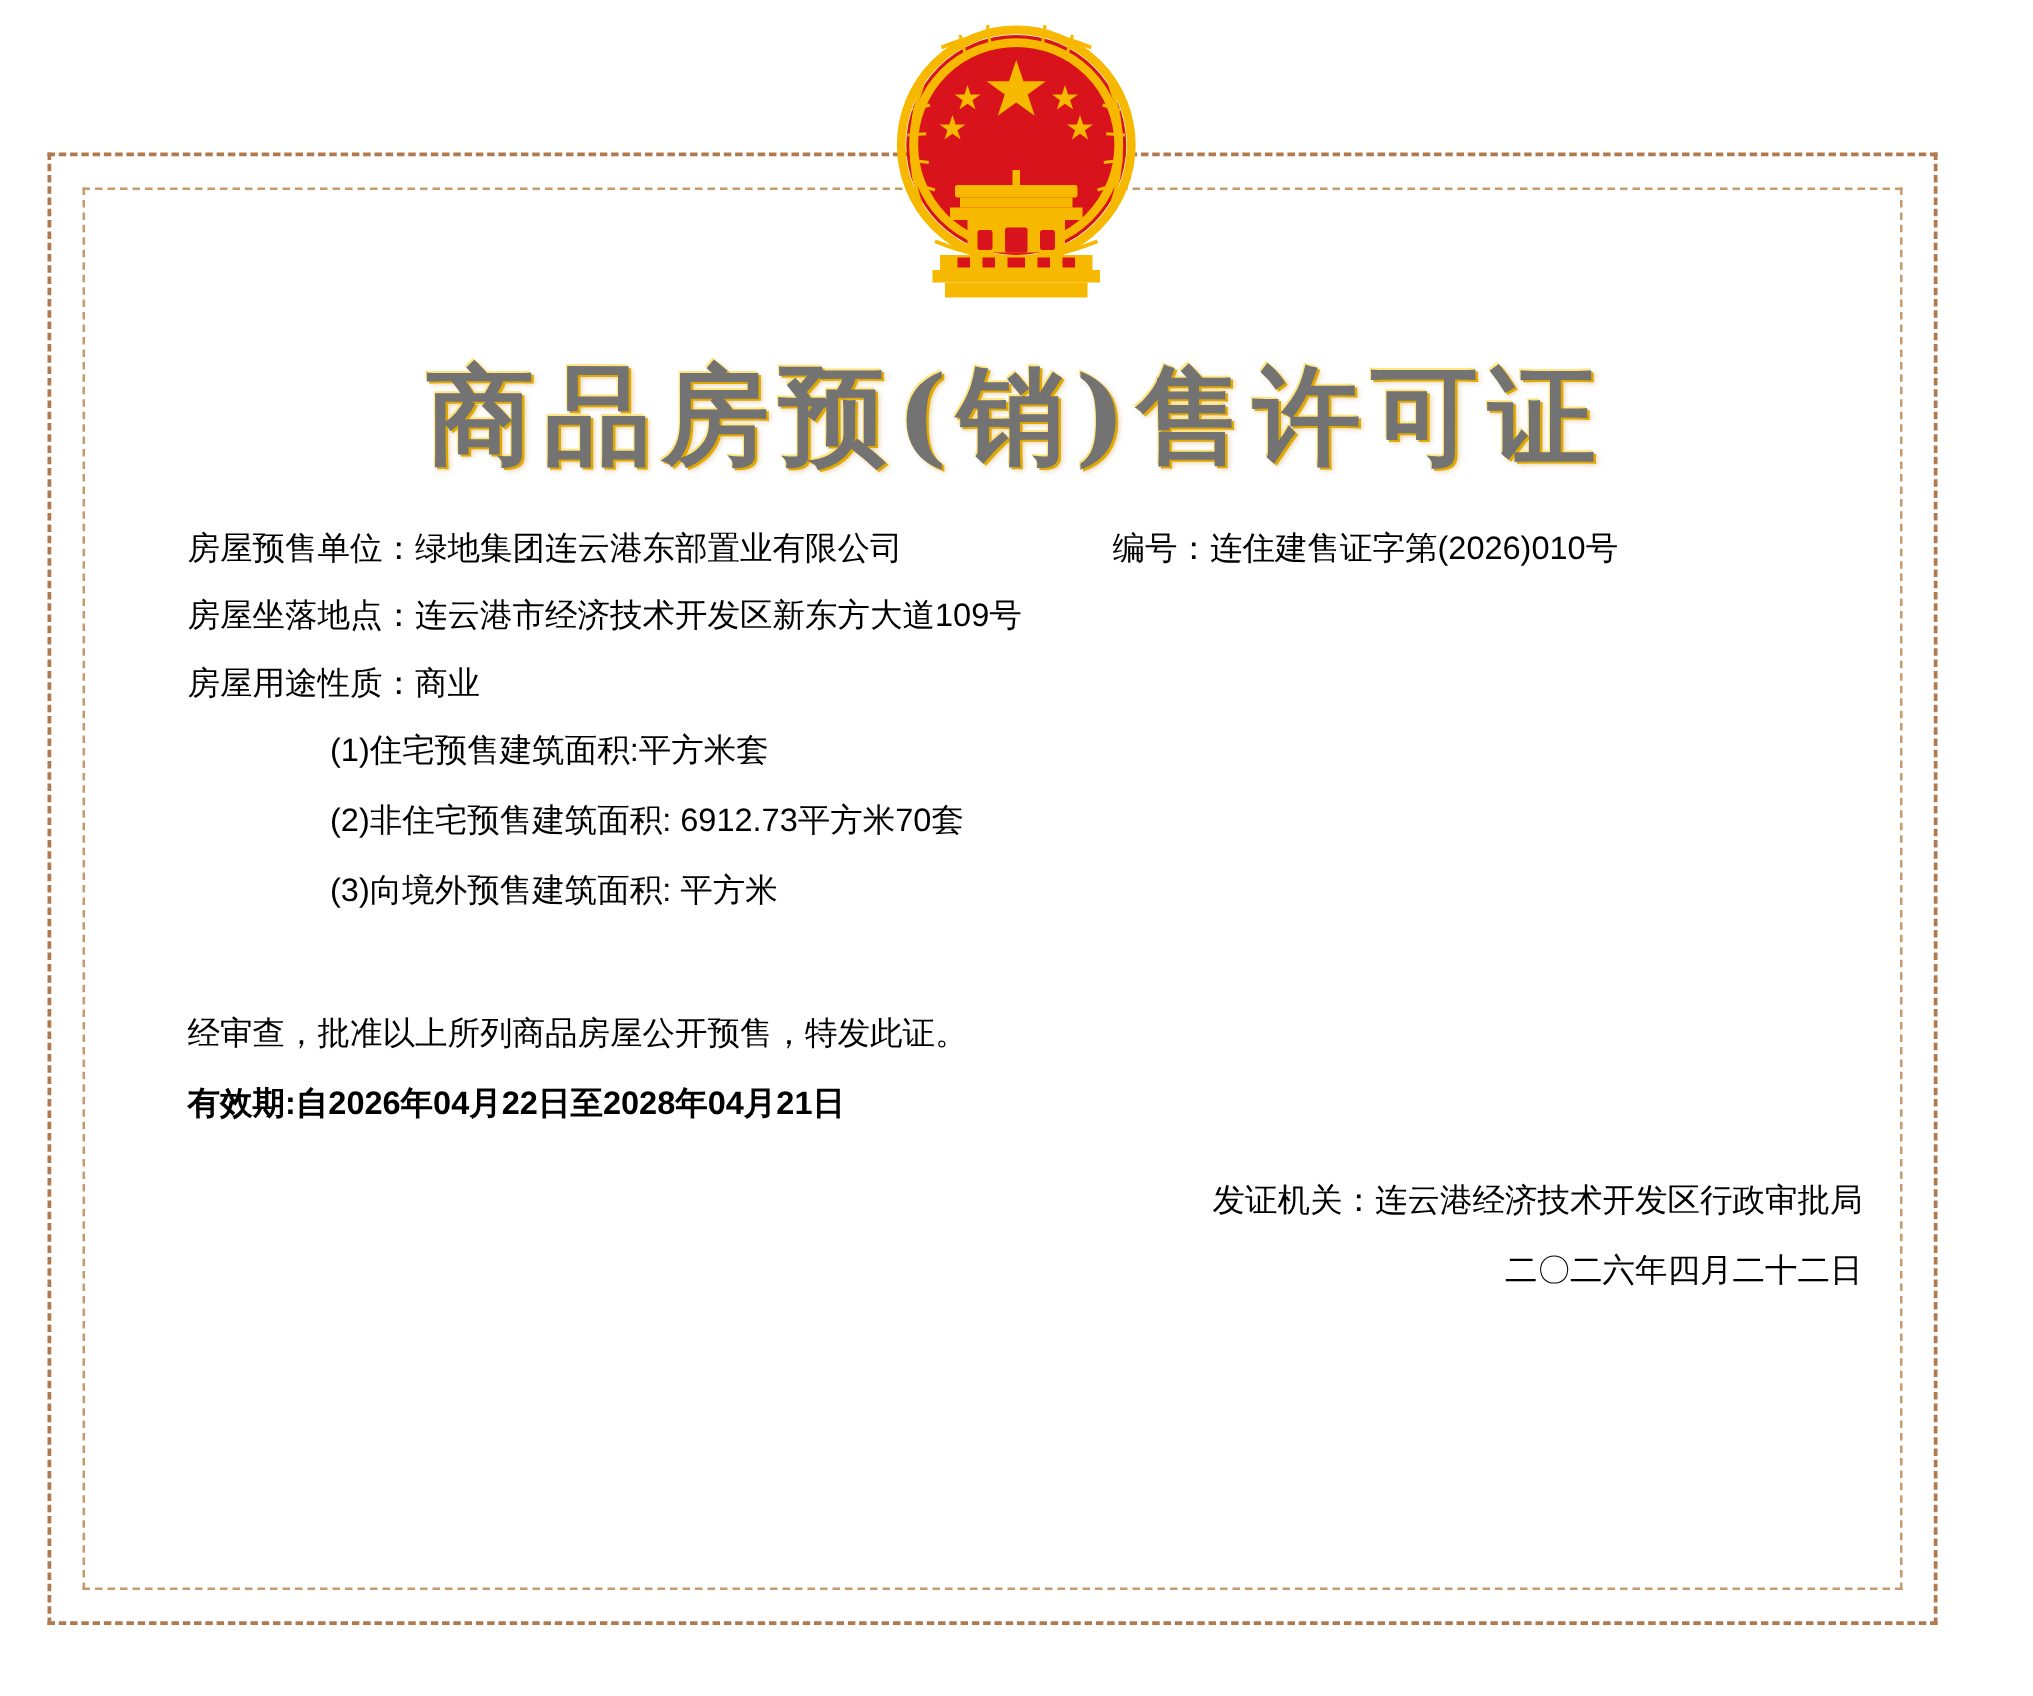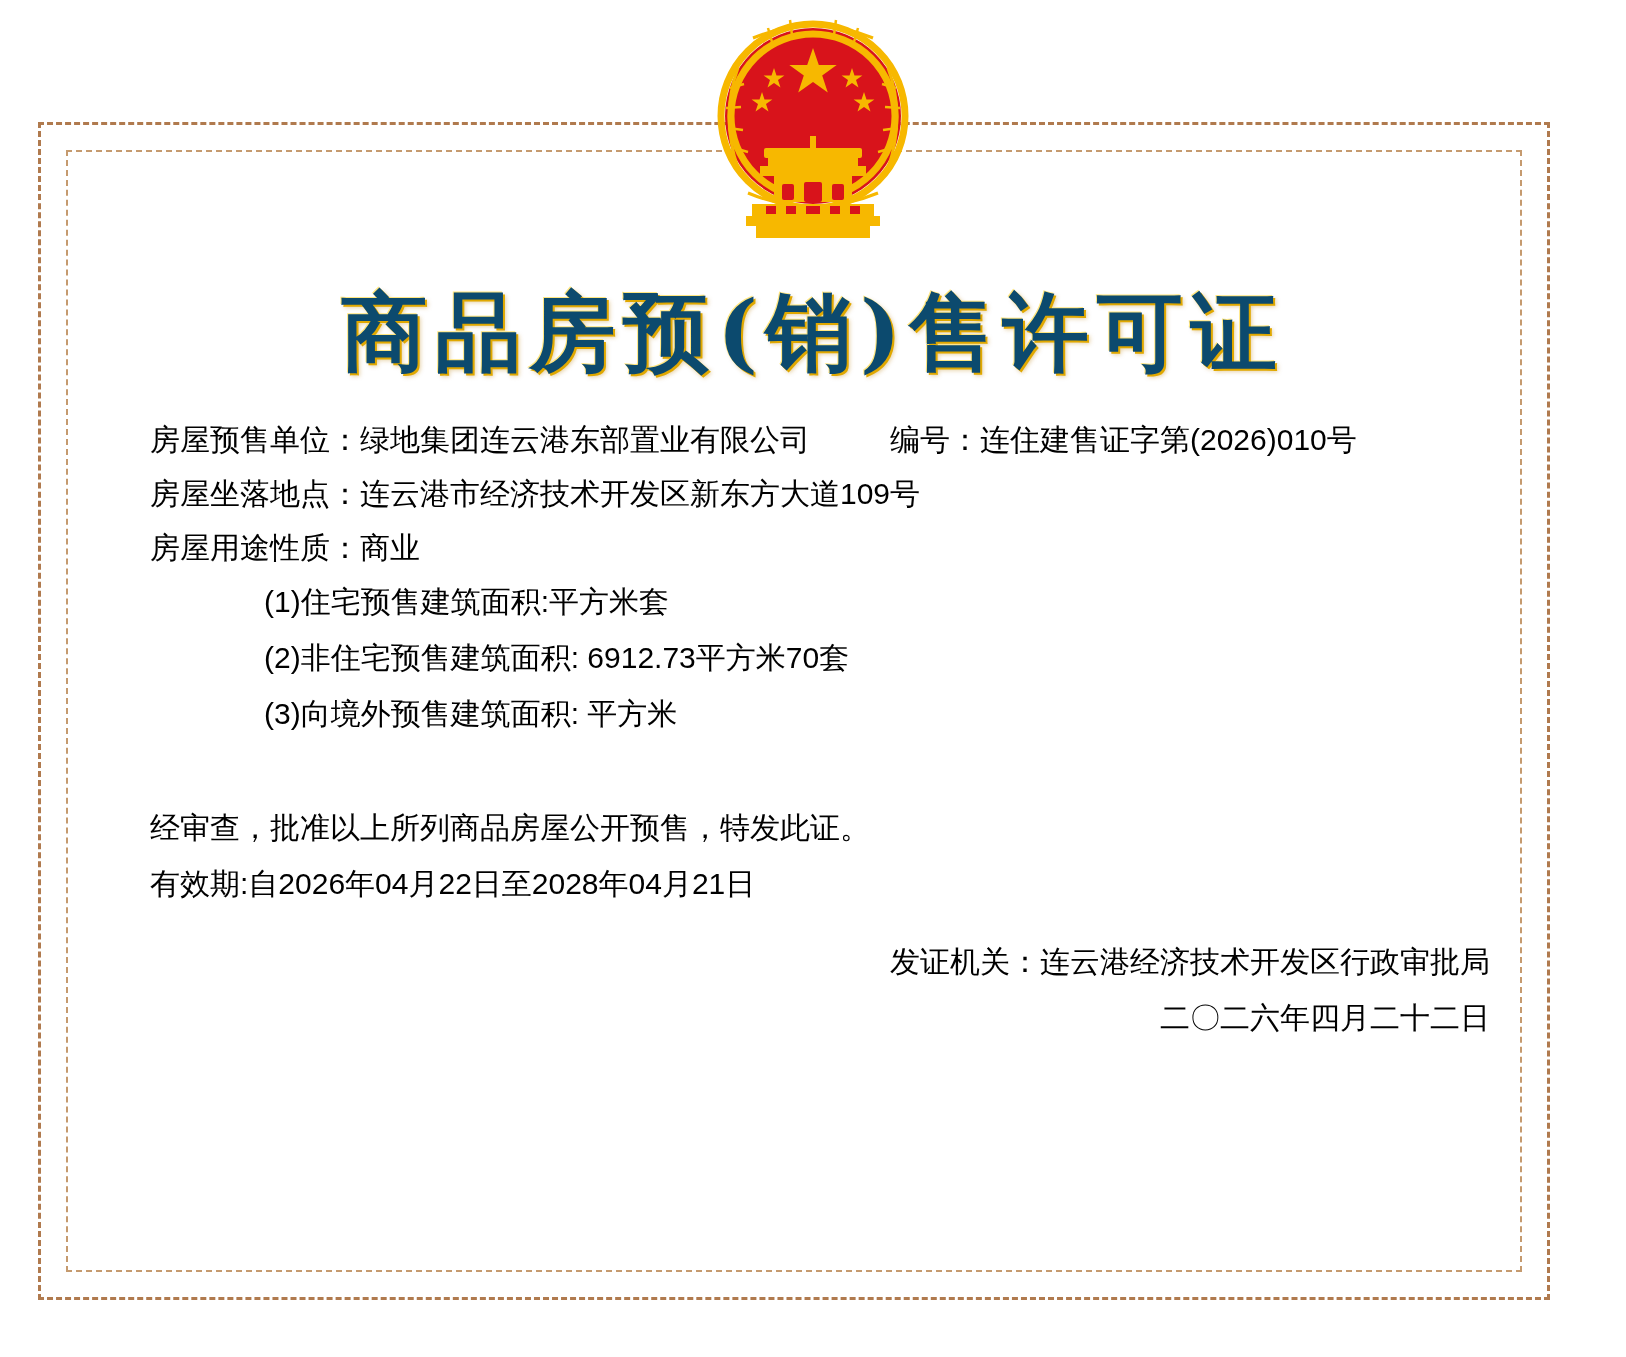--- a/index.html
+++ b/index.html
@@ -52,36 +52,36 @@
   .title {
     position: absolute;
     top: 275px;
     left: 0;
     width: 100%;
     text-align: center;
     font-family: "DejaVu Serif", "Liberation Serif", serif;
     font-weight: bold;
     font-size: 86px;
     letter-spacing: 8px;
-    color: #0c4a6e;
+    color: #737373;
     text-shadow:
       2px 2px 0 #e0a800,
       -1px -1px 0 #ffe680,
       3px 3px 4px rgba(180,120,0,0.35);
     z-index: 4;
     white-space: nowrap;
   }
 
   
   .content {
     position: absolute;
     left: 150px;
     top: 425px;
     width: 1340px;
-    font-size: 30px;
+    font-size: 26px;
     line-height: 1.0;
     z-index: 3;
   }
   .row {
     position: relative;
     height: 54px;
     white-space: nowrap;
   }
   .label { font-weight: normal; }
   .value { font-weight: normal; }
@@ -96,21 +96,21 @@
 
   .sub {
     margin-left: 114px;
     height: 56px;
     white-space: nowrap;
   }
 
   .spacer { height: 58px; }
 
   .statement { height: 56px; white-space: nowrap; }
-  .validity { height: 56px; white-space: nowrap; }
+  .validity { height: 56px; white-space: nowrap; font-weight: bold; }
 
   .issuer-block {
     margin-top: 22px;
     text-align: right;
     padding-left: 650px;
   }
   .issuer-line { height: 56px; white-space: nowrap; }
   .issue-date { height: 50px; white-space: nowrap; padding-left: 0px; margin-left: 28px; }
   .issue-date-inner { padding-left: 0px; }
 </style>

